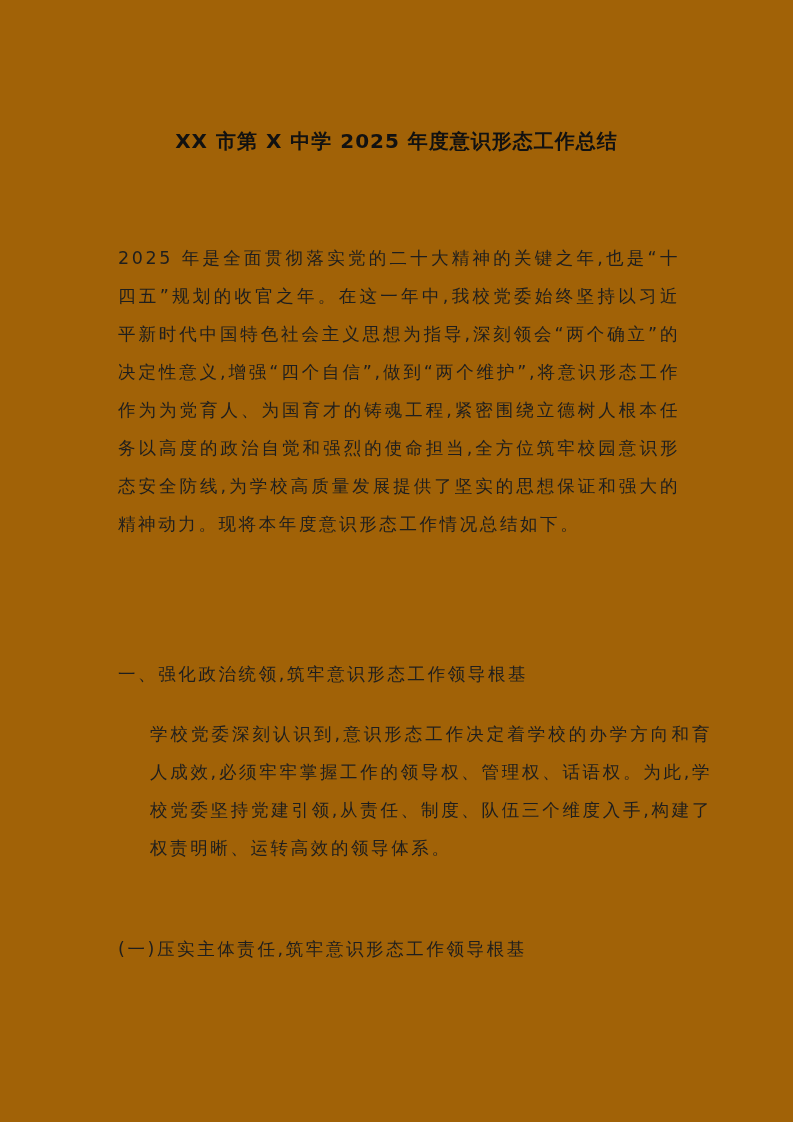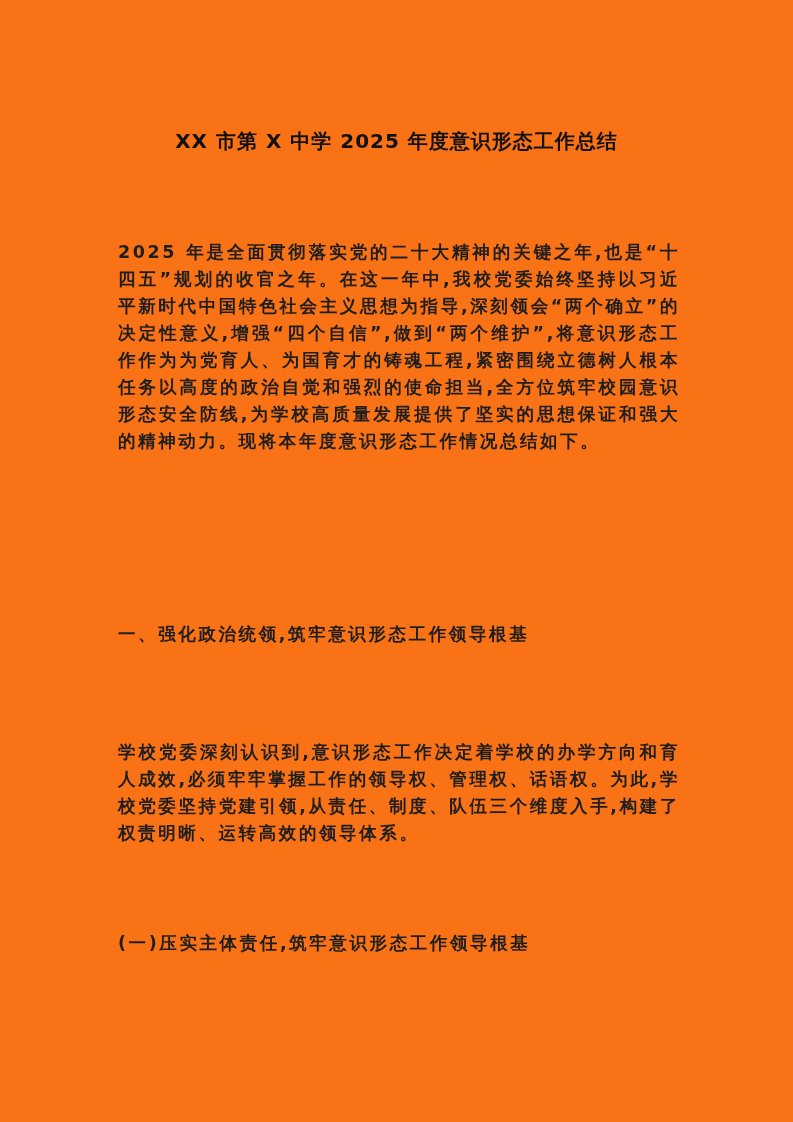--- a/index.html
+++ b/index.html
@@ -14,50 +14,49 @@
       overflow: hidden;
       color: #1a1a1a;
       font-family: "DejaVu Sans", "Liberation Sans", sans-serif;
     }
     .page {
       position: absolute;
       left: 0;
       top: 0;
       width: 793px;
       height: 1122px;
-      background: #f97316;
+      background: #a16207;
     }
     .title {
       position: absolute;
       left: 0;
       top: 128px;
       width: 793px;
       text-align: center;
       font-size: 20px;
       font-weight: bold;
       letter-spacing: 1px;
       color: #111;
       margin: 0;
     }
     .para {
       position: absolute;
       left: 118px;
       width: 562px;
       font-size: 17.5px;
-      line-height: 27px;
+      line-height: 38px;
       letter-spacing: 2.6px;
       margin: 0;
       color: #1e1e1e;
       text-align: justify;
       text-align-last: left;
-      font-weight: bold;
     }
     .p1 { top: 239px; }
-    .h1 { top: 621px; }
-    .p2 { top: 739px; }
+    .h1 { top: 655px; }
+    .p2 { top: 715px; margin-left: 32px; }
     .h2 { top: 930px; }
   </style>
 </head>
 <body>
 
 <div class="page">
   <h1 class="title">XX 市第 X 中学 2025 年度意识形态工作总结</h1>
 
   <p class="para p1">2025 年是全面贯彻落实党的二十大精神的关键之年,也是“十四五”规划的收官之年。在这一年中,我校党委始终坚持以习近平新时代中国特色社会主义思想为指导,深刻领会“两个确立”的决定性意义,增强“四个自信”,做到“两个维护”,将意识形态工作作为为党育人、为国育才的铸魂工程,紧密围绕立德树人根本任务以高度的政治自觉和强烈的使命担当,全方位筑牢校园意识形态安全防线,为学校高质量发展提供了坚实的思想保证和强大的精神动力。现将本年度意识形态工作情况总结如下。</p>
 

